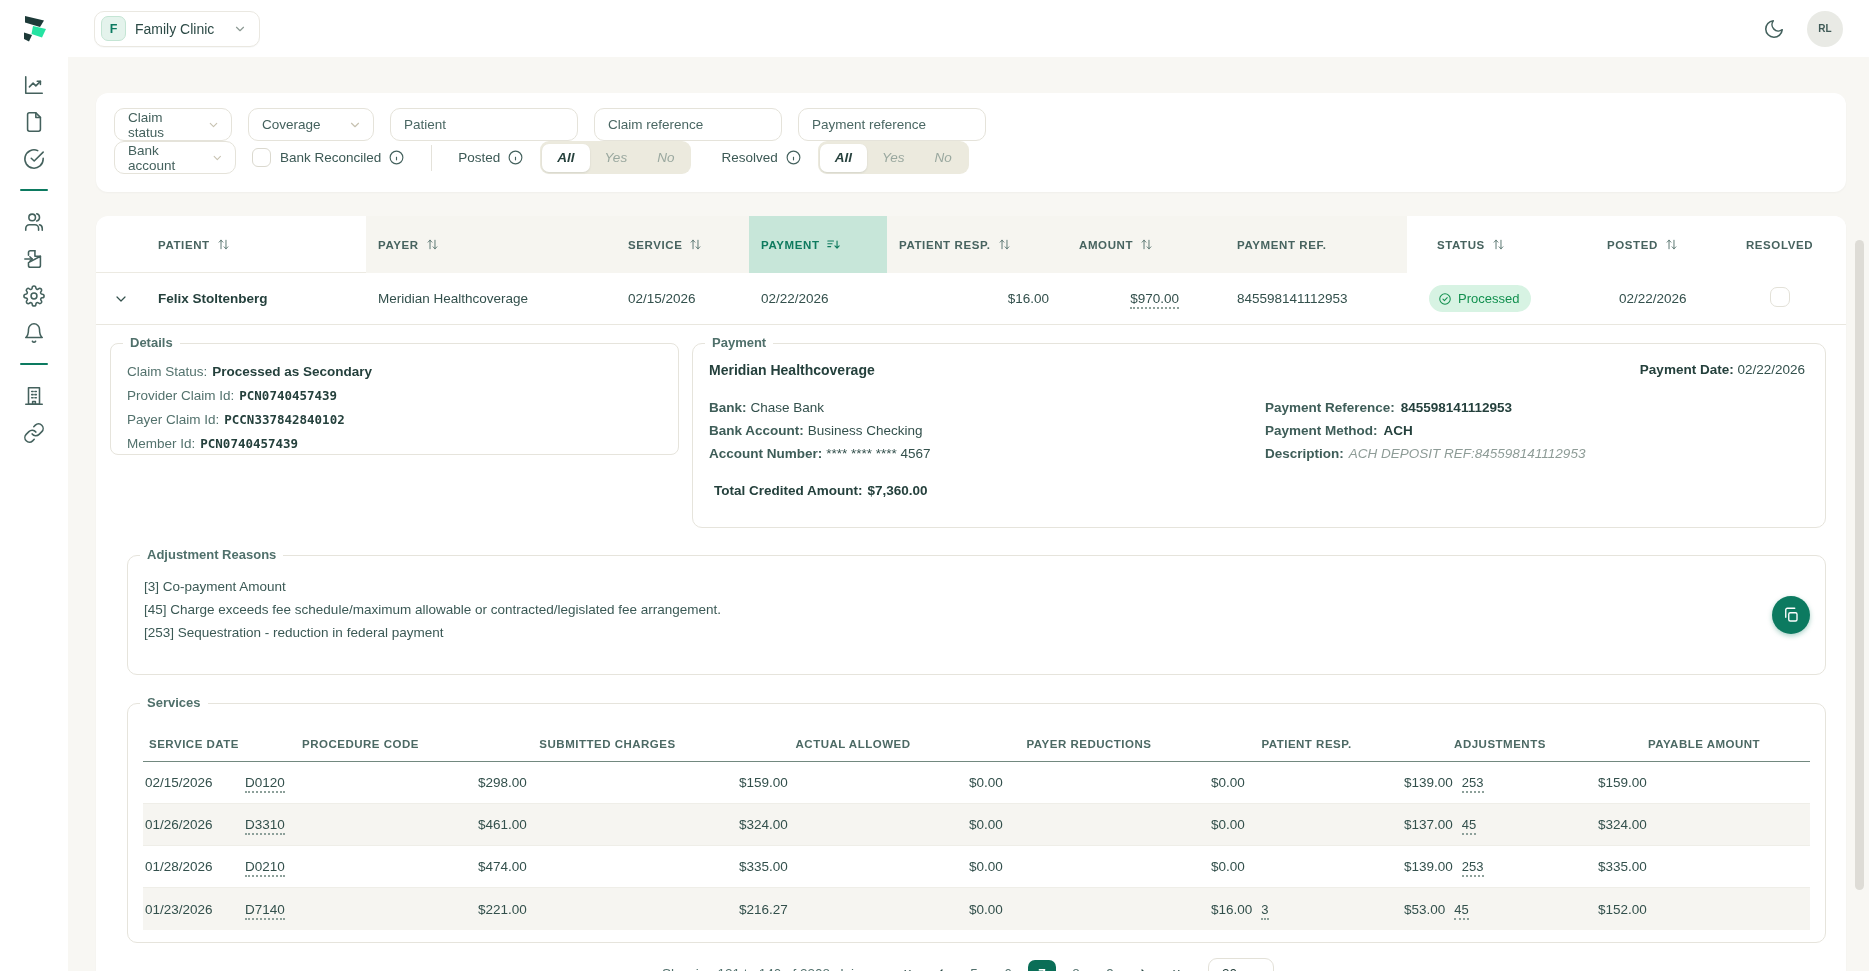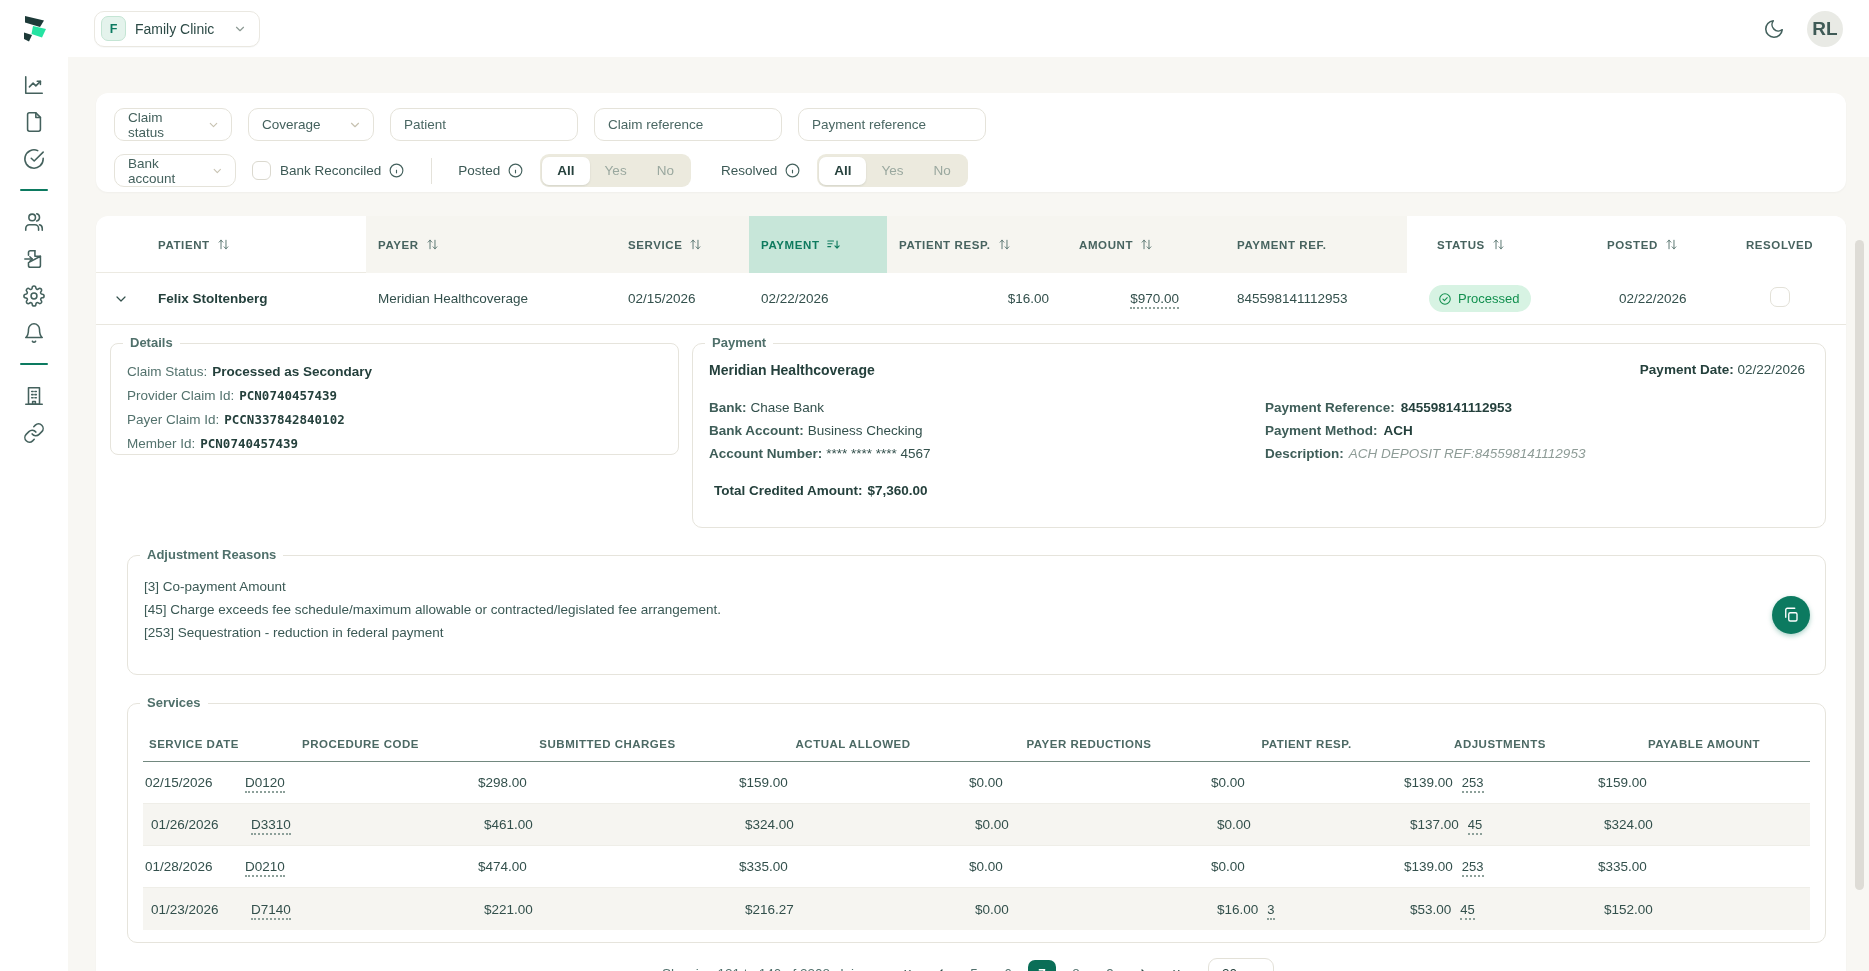--- a/index.html
+++ b/index.html
@@ -7,45 +7,45 @@
   body { font-family:"Liberation Sans", sans-serif; background:#f8f7f3; color:#33504c; font-size:13.5px; }
 
   
   .topbar { position:absolute; top:0; left:0; width:1869px; height:57px; background:#fff; display:flex; align-items:center; padding:0 26px 0 20px; z-index:30; }
   .logo { width:28px; height:30px; flex:0 0 auto; }
   .org-select { margin-left:46px; height:36px; border:1px solid #eae8e1; border-radius:10px; display:flex; align-items:center; gap:9px; padding:0 12px 0 6px; background:#fff; cursor:pointer; box-shadow:0 1px 1px rgba(40,60,55,.03); }
   .org-badge { width:25px; height:25px; border-radius:7px; background:#e4f3ec; border:1px solid #c4e5d4; color:#0c7a60; font-weight:bold; font-size:12.5px; display:flex; align-items:center; justify-content:center; }
   .org-name { color:#2c4a46; font-size:14px; }
   .spacer { flex:1; }
   .moon-btn { width:34px; height:34px; display:flex; align-items:center; justify-content:center; cursor:pointer; margin-right:16px; }
-  .avatar { width:36px; height:36px; border-radius:50%; background:#e9eae5; color:#3f5a56; font-weight:bold; font-size:19px; display:flex; align-items:center; justify-content:center; cursor:pointer; }
+  .avatar { width:36px; height:36px; border-radius:50%; background:#e9eae5; color:#3f5a56; font-weight:bold; font-size:10px; display:flex; align-items:center; justify-content:center; cursor:pointer; }
 
   
   .sidebar { position:absolute; top:57px; left:0; width:68px; height:914px; background:#fff; display:flex; flex-direction:column; align-items:center; padding-top:9px; z-index:20; }
   .side-btn { width:37px; height:37px; display:flex; align-items:center; justify-content:center; cursor:pointer; border-radius:9px; }
   .side-div { width:28px; height:2px; background:#0c7a60; border-radius:2px; margin:12px 0; }
   .icon { width:22px; height:22px; stroke:#44615d; fill:none; stroke-width:1.7; stroke-linecap:round; stroke-linejoin:round; }
 
   
   .main { position:absolute; top:57px; left:68px; width:1801px; height:914px; }
 
   
-  .filters-card { position:absolute; left:28px; top:36px; width:1750px; height:99px; background:#fff; border-radius:12px; box-shadow:0 1px 2px rgba(40,60,55,.04); padding:15px 18px; display:flex; flex-direction:column; gap:13px; }
+  .filters-card { position:absolute; left:28px; top:36px; width:1750px; height:99px; background:#fff; border-radius:12px; box-shadow:0 1px 2px rgba(40,60,55,.04); padding:15px 18px; display:flex; flex-direction:column; }
   .f-row { display:flex; align-items:center; gap:16px; }
   .pill-select { height:33px; border:1px solid #e5e3da; border-radius:10px; display:flex; align-items:center; justify-content:space-between; padding:0 11px 0 13px; color:#44615d; cursor:pointer; background:#fff; }
   .pill-input { height:33px; border:1px solid #e5e3da; border-radius:10px; padding:0 13px; color:#3c5955; font-family:"Liberation Sans",sans-serif; font-size:13.5px; background:#fff; }
   .pill-input::placeholder { color:#4a6763; opacity:1; }
   .w1{width:118px} .w2{width:126px} .w3{width:188px} .w4{width:188px} .w5{width:188px} .w6{width:122px}
   .chev { width:14px; height:14px; stroke:#c7c2b1; fill:none; stroke-width:2; stroke-linecap:round; stroke-linejoin:round; margin-left:10px; }
   .checkbox { width:19px; height:19px; border:1px solid #dbd9cf; border-radius:6px; background:#fff; cursor:pointer; }
   .chk-label { color:#3c5955; margin-left:9px; }
   .info-ic { width:17px; height:17px; stroke:#44615d; fill:none; stroke-width:1.6; margin-left:7px; cursor:pointer; }
   .v-div { width:1px; height:26px; background:#e4e2da; margin:0 10px; }
   .seg { background:#eceade; border-radius:9px; height:33px; display:flex; align-items:center; padding:0 2px; }
-  .seg-opt { padding:0 15px; height:28px; display:flex; align-items:center; border-radius:7px; color:#9aa89f; font-weight:500; cursor:pointer; }
+  .seg-opt { padding:0 15px; height:28px; display:flex; align-items:center; border-radius:7px; color:#9aa89f; font-weight:500; cursor:pointer;font-style:italic; }
   .seg-opt.active { background:#fff; color:#26413d; font-weight:bold; box-shadow:0 1px 2px rgba(40,60,55,.12); }
   .flt-label { color:#3c5955; }
 
   
   .claims-card { position:absolute; left:28px; top:159px; width:1750px; height:755px; background:#fff; border-radius:12px 12px 0 0; box-shadow:0 1px 2px rgba(40,60,55,.04); overflow:hidden; }
   .tgrid { display:grid; grid-template-columns:50px 220px 250px 133px 138px 180px 130px 210px 170px 136px 1fr; align-items:center; }
   .claims-head { height:57px; border-bottom:1px solid #eceae2; }
   .hc { height:57px; display:flex; align-items:center; gap:5px; font-size:11.5px; font-weight:bold; letter-spacing:.6px; color:#47635f; cursor:pointer; padding-left:12px; }
   .hc.first { padding-left:0; cursor:default; }
   .hc.mid { background:#f6f5f0; }
@@ -97,21 +97,21 @@
   .fs-adjust { margin:27px 0 0 17px; min-height:120px; padding:24px 70px 18px 16px; }
   .adj-line { color:#3b5955; margin-bottom:10px; line-height:13px; }
   .fab { position:absolute; right:15px; top:50%; transform:translateY(-50%); width:38px; height:38px; border-radius:50%; background:#0c7a60; display:flex; align-items:center; justify-content:center; cursor:pointer; box-shadow:0 2px 5px rgba(12,122,96,.35); }
   .copy-ic { width:18px; height:18px; stroke:#fff; fill:none; stroke-width:1.8; stroke-linecap:round; stroke-linejoin:round; }
 
   .fs-services { margin:28px 0 0 17px; padding:22px 15px 12px 15px; }
   .sgrid { display:grid; grid-template-columns:100px 233px 261px 230px 242px 193px 194px 1fr; align-items:center; }
   .svc-head { height:36px; border-bottom:1px solid #72887f;text-align:center; }
   .svc-head .shc { font-size:11.5px; font-weight:bold; letter-spacing:.5px; color:#4c6964; }
   .svc-row { height:42px; border-bottom:1px solid #efeee8; font-size:13.5px; color:#33504c; }
-  .svc-row.alt { background:#f6f5f1;padding-left:6px; }
+  .svc-row.alt { background:#f6f5f1; }
   .svc-row:last-child { border-bottom:none; }
   .scell { padding-left:2px; }
   .code-dotted { border-bottom:2px dotted #8da09a; padding-bottom:1px; cursor:pointer; }
   .mini-code { margin-left:9px; border-bottom:2px dotted #8da09a; padding-bottom:1px; cursor:pointer; font-size:13px; }
   .mini-code:empty { display:none; }
 
   
   .pagination { display:flex; align-items:center; justify-content:center; gap:6px; margin-top:15px; }
   .pg-summary { color:#51706c; margin-right:14px; font-size:13.5px; }
   .pg-btn { min-width:28px; height:28px; border-radius:7px; display:flex; align-items:center; justify-content:center; color:#51706c; font-size:13.5px; cursor:pointer; padding:0 6px; }

